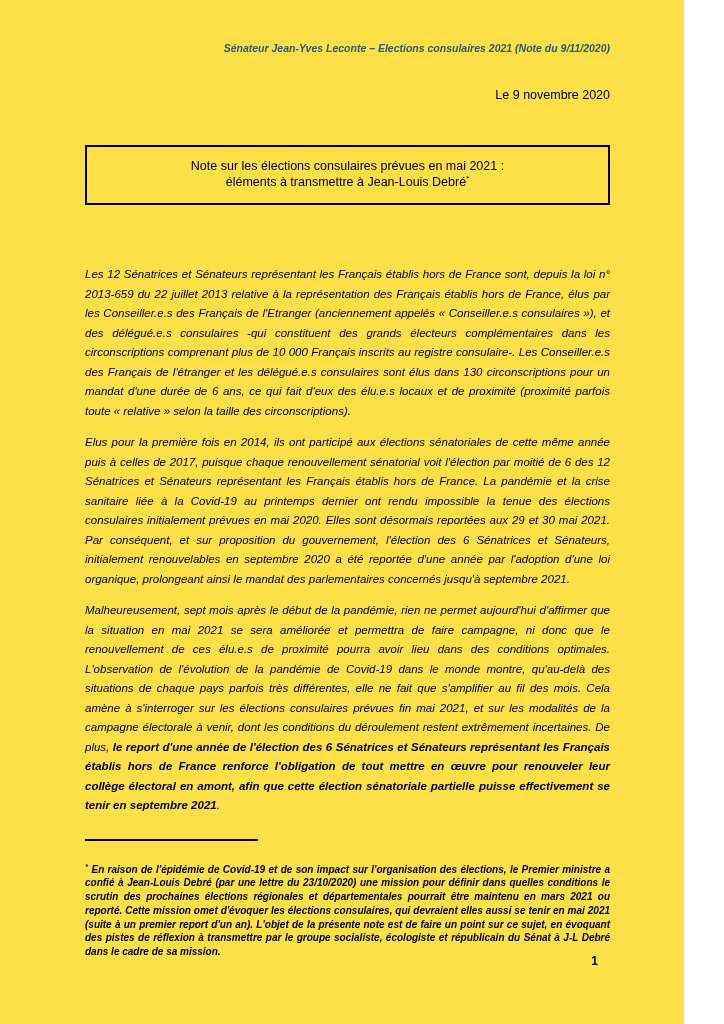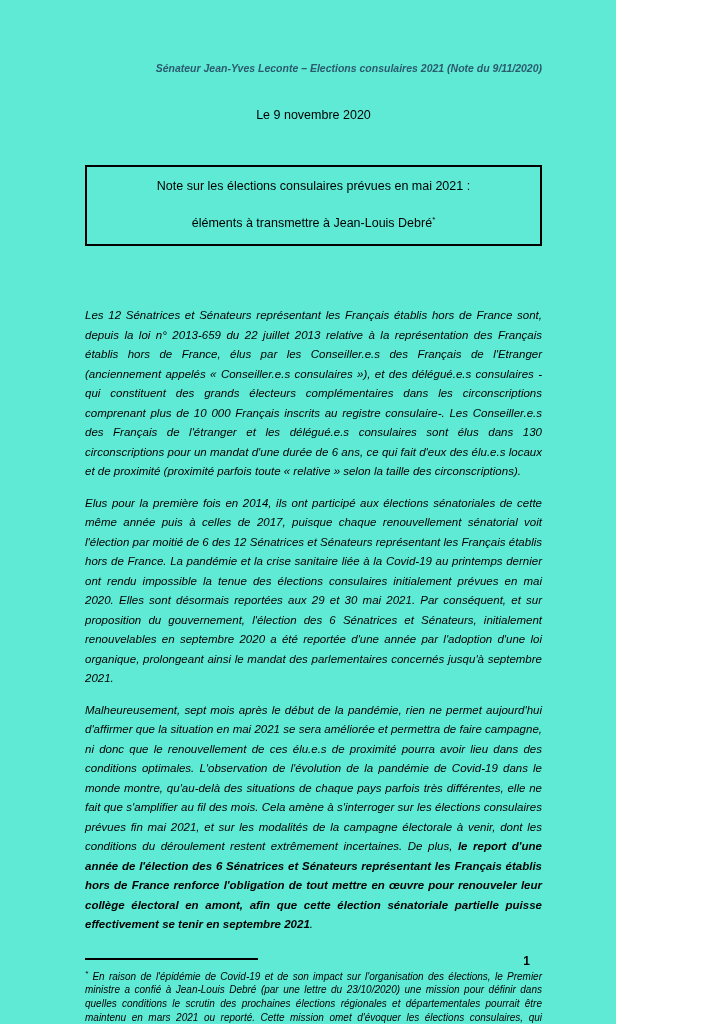--- a/index.html
+++ b/index.html
@@ -10,50 +10,49 @@
   body {
     width: 724px;
     height: 1024px;
     font-family: "Liberation Sans", sans-serif;
     color: #000000;
     overflow: hidden;
   }
   .page {
     position: relative;
     box-sizing: border-box;
-    width: 616px;
+    width: 684px;
     height: 1024px;
-    padding: 62px 74px 0 85px;
-    background: #5eead4;
+    padding: 42px 74px 0 85px;
+    background: #fde047;
   }
   .byline {
     text-align: right;
     font-size: 10.5px;
     line-height: 13px;
     font-style: italic;
     font-weight: bold;
     color: #2B5B6E;
   }
   .date-line {
-    text-align: center;
+    text-align: right;
     font-size: 12.5px;
     margin-top: 33px;
   }
   .title-box {
     box-sizing: border-box;
     border: 2px solid #000000;
     margin-top: 43px;
     padding: 11px 6px 13px 6px;
     text-align: center;
     font-weight: normal;
     font-size: 12.5px;
     line-height: 16px;
   }
   .title-line2 {
-    margin-top: 21px;
   }
   sup.marker {
     font-size: 8px;
     vertical-align: super;
     line-height: 0;
   }
   .body-text {
     margin-top: 60px;
     font-size: 11.5px;
     line-height: 19.5px;
@@ -63,24 +62,24 @@
     margin: 0 0 12px 0;
     font-style: italic;
   }
   .footnote-sep {
     width: 173px;
     height: 0;
     border-top: 2px solid #000000;
     margin-top: 23px;
   }
   .footnote {
-    margin-top: 10px;
+    margin-top: 22px;
     font-size: 10px;
     line-height: 13.8px;
-    font-weight: normal;
+    font-weight: bold;
     font-style: italic;
     text-align: justify;
   }
   .page-number {
     position: absolute;
     right: 86px;
     bottom: 56px;
     font-size: 12px;
     font-weight: bold;
   }

